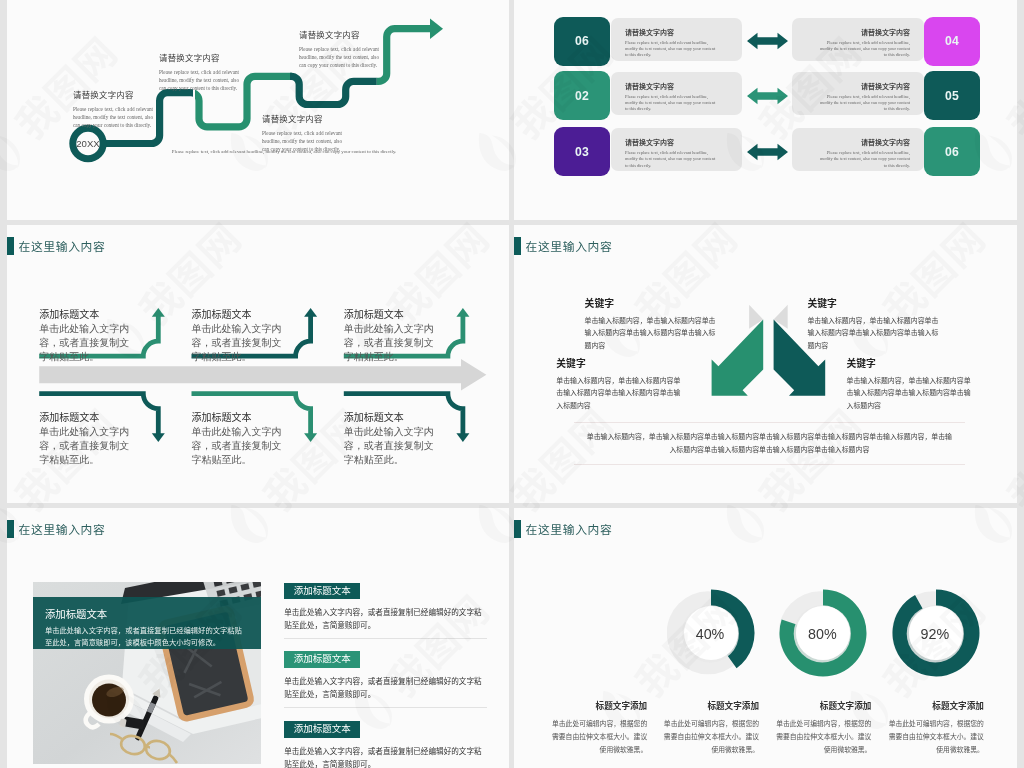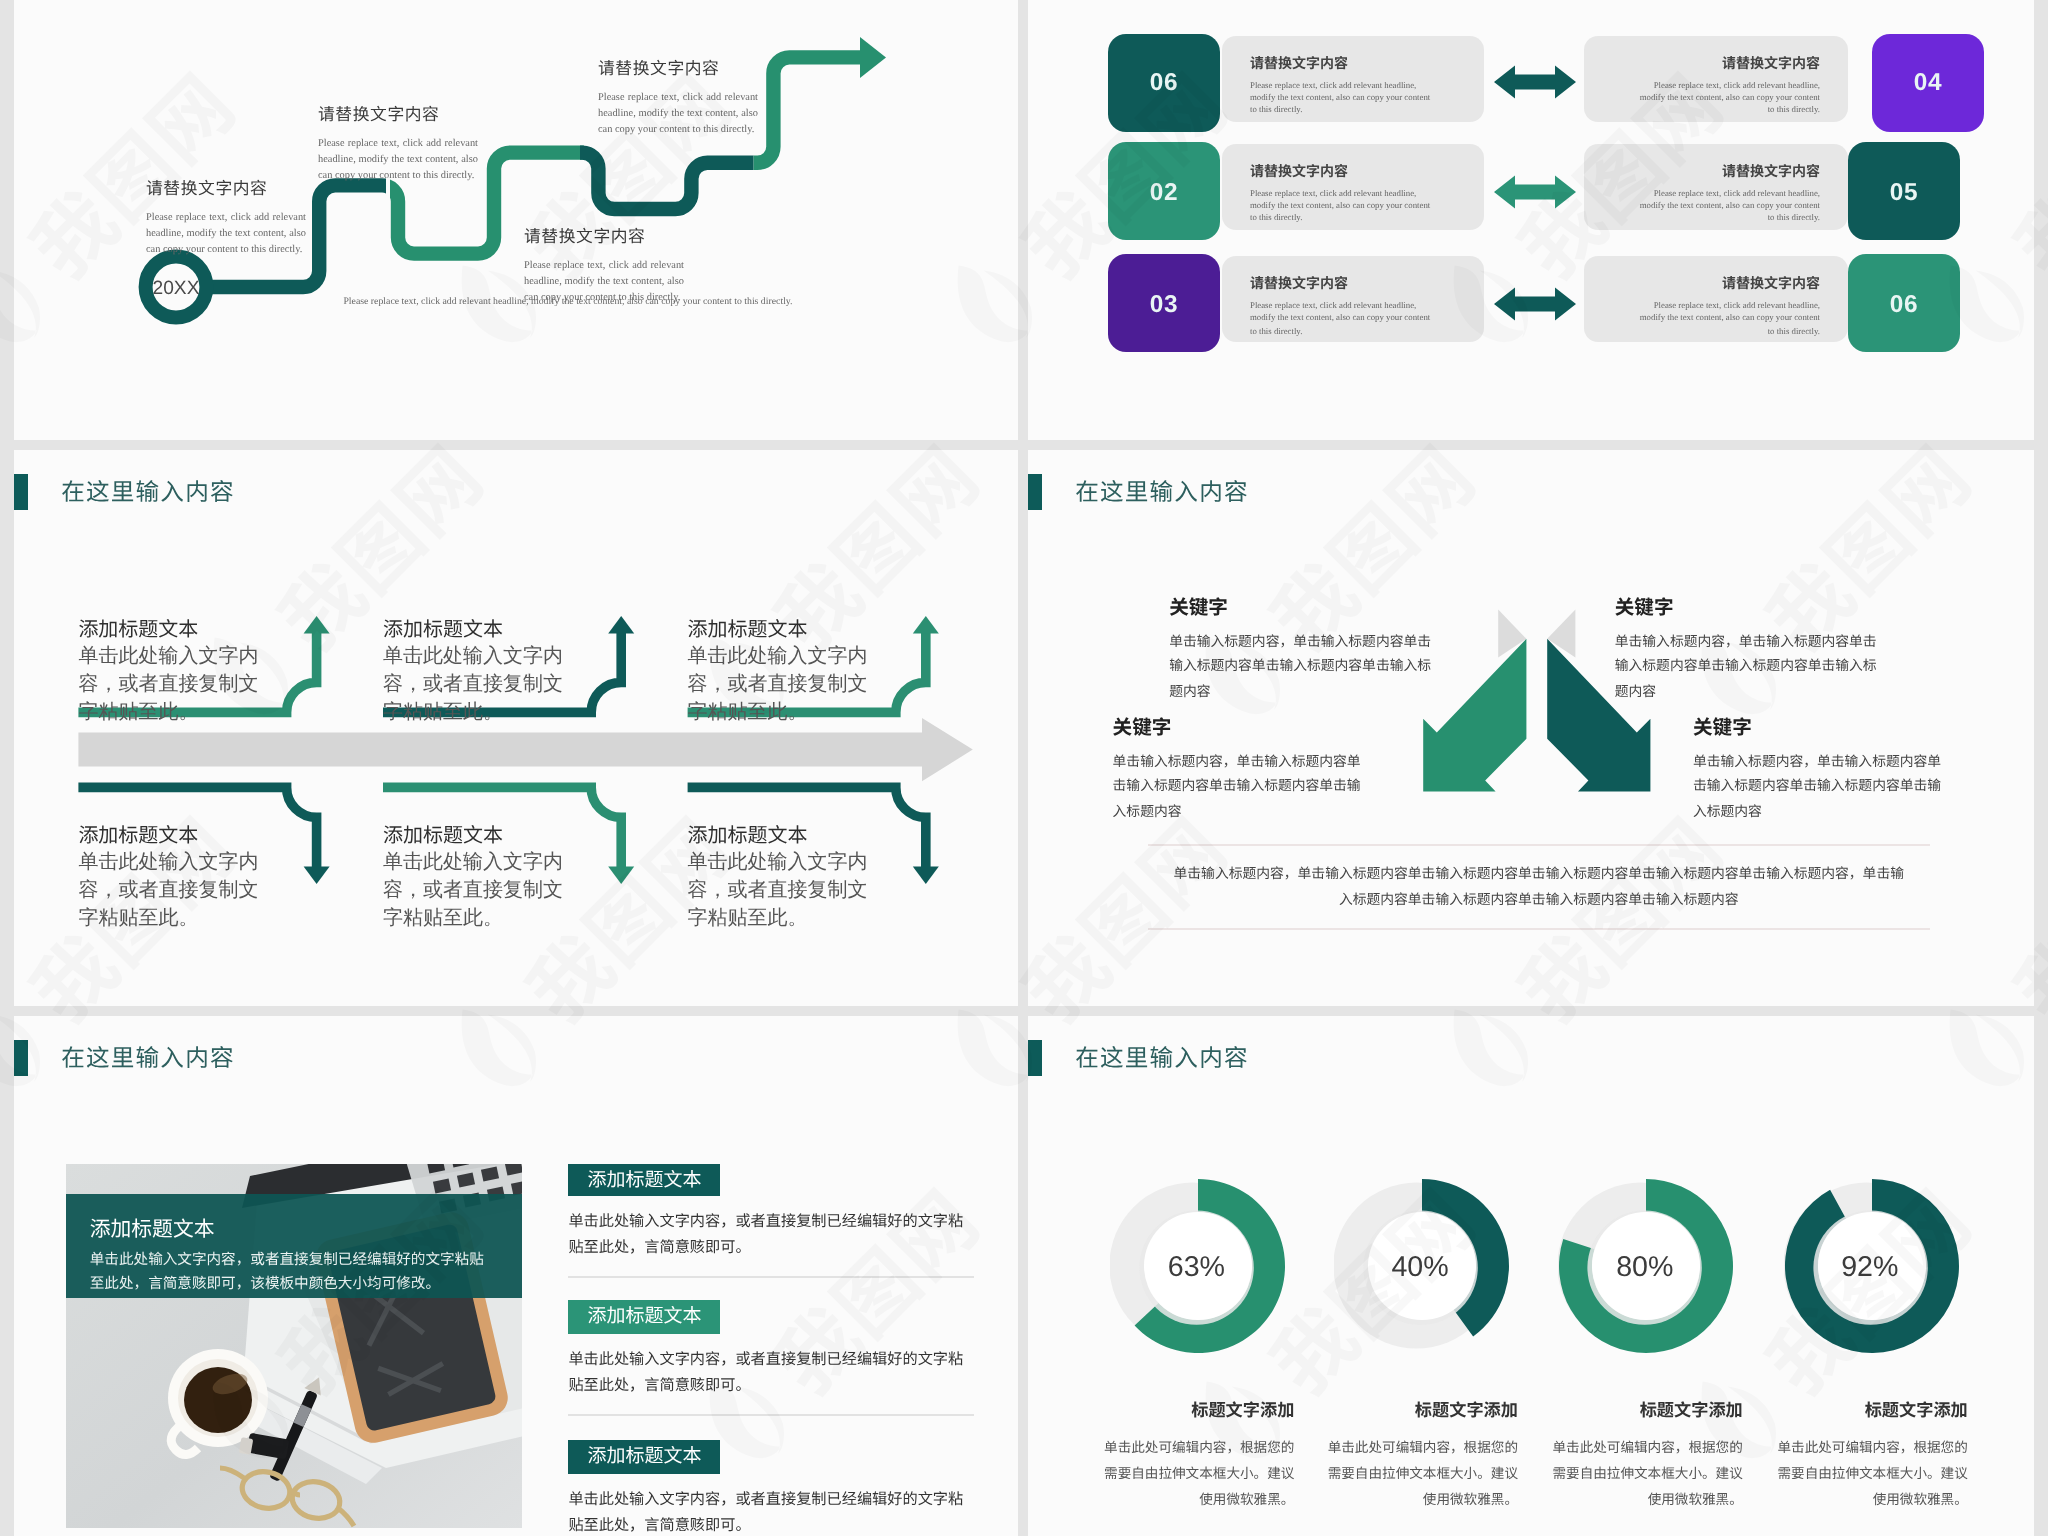--- a/index.html
+++ b/index.html
@@ -67,21 +67,21 @@
 .s6 .cap p{font-size:6.8px;line-height:1.9;color:#555;font-family:"Noto Sans CJK SC","Liberation Sans",sans-serif}
 
 
 
 #wmlayer{position:absolute;left:0;top:0;width:1024px;height:768px;pointer-events:none;z-index:5;overflow:hidden}
 .wmk{position:absolute;transform:rotate(-45deg);transform-origin:left top;display:flex;align-items:center;gap:6px;opacity:1}
 .wmk .lf{width:46px;height:54px;flex:none}
 .wmk .tt{font-size:40px;font-weight:700;color:#000;opacity:.022;letter-spacing:1px;font-family:"Noto Sans CJK SC","Liberation Sans",sans-serif;white-space:nowrap}
 
 
-.stitle{position:absolute;display:flex;align-items:center;gap:17px}
+.stitle{position:absolute;display:flex;align-items:center;gap:5px}
 .stitle .bar{width:6.2px;height:18px;background:#0d5b59;display:block}
 .stitle .tx{font-size:11.8px;font-weight:400;color:#2d5f5e;letter-spacing:.6px;font-family:"Noto Sans CJK SC","Liberation Sans",sans-serif}
 </style>
 </head>
 <body>
 
 <div id="sheet">
  <div class="slide s1">
   <svg class="s1svg" width="502" height="220" viewBox="7 0 502 220">
    <defs>
@@ -134,21 +134,21 @@
      <div class="gt">请替换文字内容</div>
      <div class="gp">Please replace text, click add relevant headline, modify the text content, also can copy your content to this directly.</div>
    </div>
    <svg class="dbl-arrow" style="position:absolute;left:233px;top:14.5px" width="41" height="20" viewBox="0 0 41 20">
      <path d="M0 10 L10.5 1.8 L10.5 6.2 L30.5 6.2 L30.5 1.8 L41 10 L30.5 18.2 L30.5 13.8 L10.5 13.8 L10.5 18.2 Z" fill="#0e5a58"></path>
    </svg>
    <div class="graybox gb-r">
      <div class="gt">请替换文字内容</div>
      <div class="gp">Please replace text, click add relevant headline, modify the text content, also can copy your content to this directly.</div>
    </div>
-   <div class="numbox" style="left:422px;background:#6d28d9">04</div>
+   <div class="numbox" style="left:410px;background:#d946ef">04</div>
   </div>
   <div class="row" style="top:71.0px">
    <div class="numbox" style="left:40px;background:#2b9477">02</div>
    <div class="graybox gb-l">
      <div class="gt">请替换文字内容</div>
      <div class="gp">Please replace text, click add relevant headline, modify the text content, also can copy your content to this directly.</div>
    </div>
    <svg class="dbl-arrow" style="position:absolute;left:233px;top:14.5px" width="41" height="20" viewBox="0 0 41 20">
      <path d="M0 10 L10.5 1.8 L10.5 6.2 L30.5 6.2 L30.5 1.8 L41 10 L30.5 18.2 L30.5 13.8 L10.5 13.8 L10.5 18.2 Z" fill="#2b9477"></path>
    </svg>
@@ -341,29 +341,20 @@
     <p>单击此处输入文字内容，或者直接复制已经编辑好的文字粘贴至此处，言简意赅即可。</p>
   </div>
   <div class="divider" style="top:129.8px"></div>
   <div class="divider" style="top:199.4px"></div>
  </div>
  <div class="slide s6">
   <div class="stitle" style="left:0.4px;top:11.5px">
     <span class="bar"></span>
     <span class="tx">在这里输入内容</span>
   </div>
-  <div class="donut" style="left:41.2px;top:80.5px">
-    <svg width="88" height="88" viewBox="0 0 88 88">
-      <circle cx="41.2" cy="43.8" r="41.5" fill="#ededed"></circle>
-      <path d="M44.00,0.50 A43.5,43.5 0 1 1 12.29,73.78 L24.32,62.48 A27.0,27.0 0 1 0 44.00,17.00 Z" fill="#27906f"></path>
-      <circle cx="43.3" cy="44.8" r="28.6" fill="#e9e9e9" opacity="0.85"></circle>
-      <circle cx="44" cy="44" r="27" fill="#fff"></circle>
-    </svg>
-    <div class="pct">63%</div>
-  </div>
   <div class="donut" style="left:153.0px;top:80.5px">
     <svg width="88" height="88" viewBox="0 0 88 88">
       <circle cx="41.2" cy="43.8" r="41.5" fill="#ededed"></circle>
       <path d="M44.00,0.50 A43.5,43.5 0 0 1 69.57,79.19 L59.87,65.84 A27.0,27.0 0 0 0 44.00,17.00 Z" fill="#0e5a58"></path>
       <circle cx="43.3" cy="44.8" r="28.6" fill="#e9e9e9" opacity="0.85"></circle>
       <circle cx="44" cy="44" r="27" fill="#fff"></circle>
     </svg>
     <div class="pct">40%</div>
   </div>
   <div class="donut" style="left:265.4px;top:80.5px">

